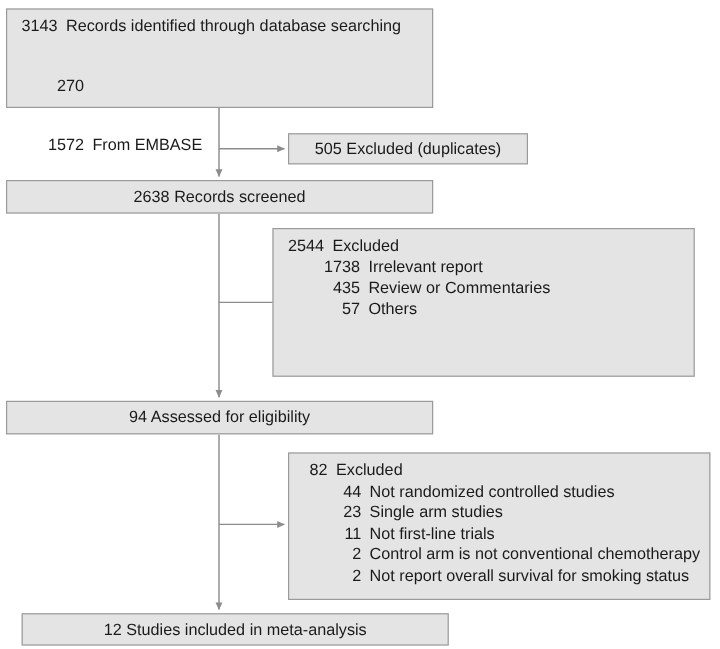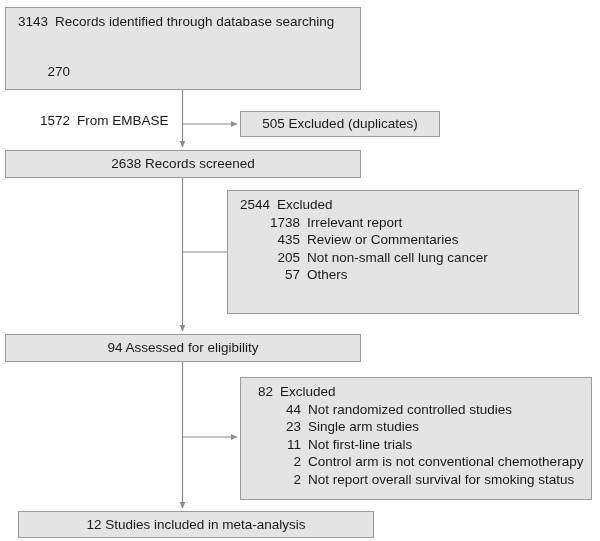--- a/index.html
+++ b/index.html
@@ -149,24 +149,20 @@
       </div>
       <div class="line sub">
         <span class="num">1738</span>
         <span class="lbl">Irrelevant report</span>
       </div>
       <div class="line sub">
         <span class="num">435</span>
         <span class="lbl">Review or Commentaries</span>
       </div>
       <div class="line sub">
-        <span class="num">205</span>
-        <span class="lbl">Not non-small cell lung cancer</span>
-      </div>
-      <div class="line sub">
         <span class="num">57</span>
         <span class="lbl">Others</span>
       </div>
     </div>
   </div>
 
   <div class="node centered" id="node-eligibility">
     <div class="node-inner">
       <span class="single-line">94 Assessed for eligibility</span>
     </div>

